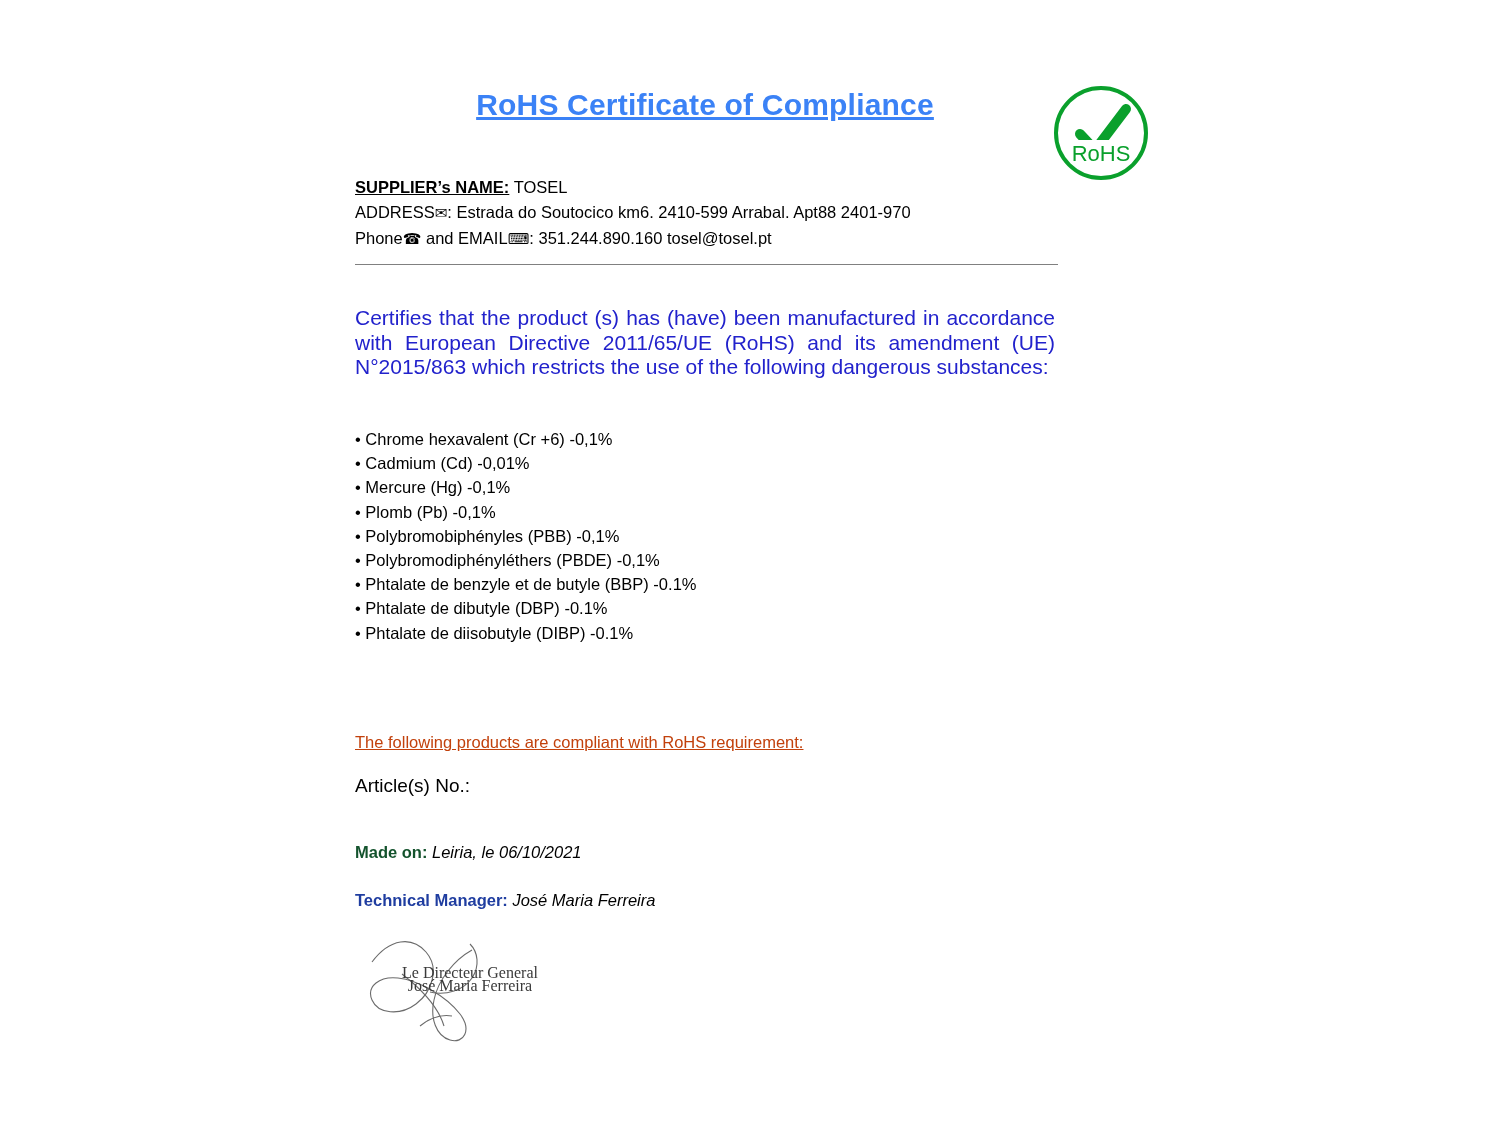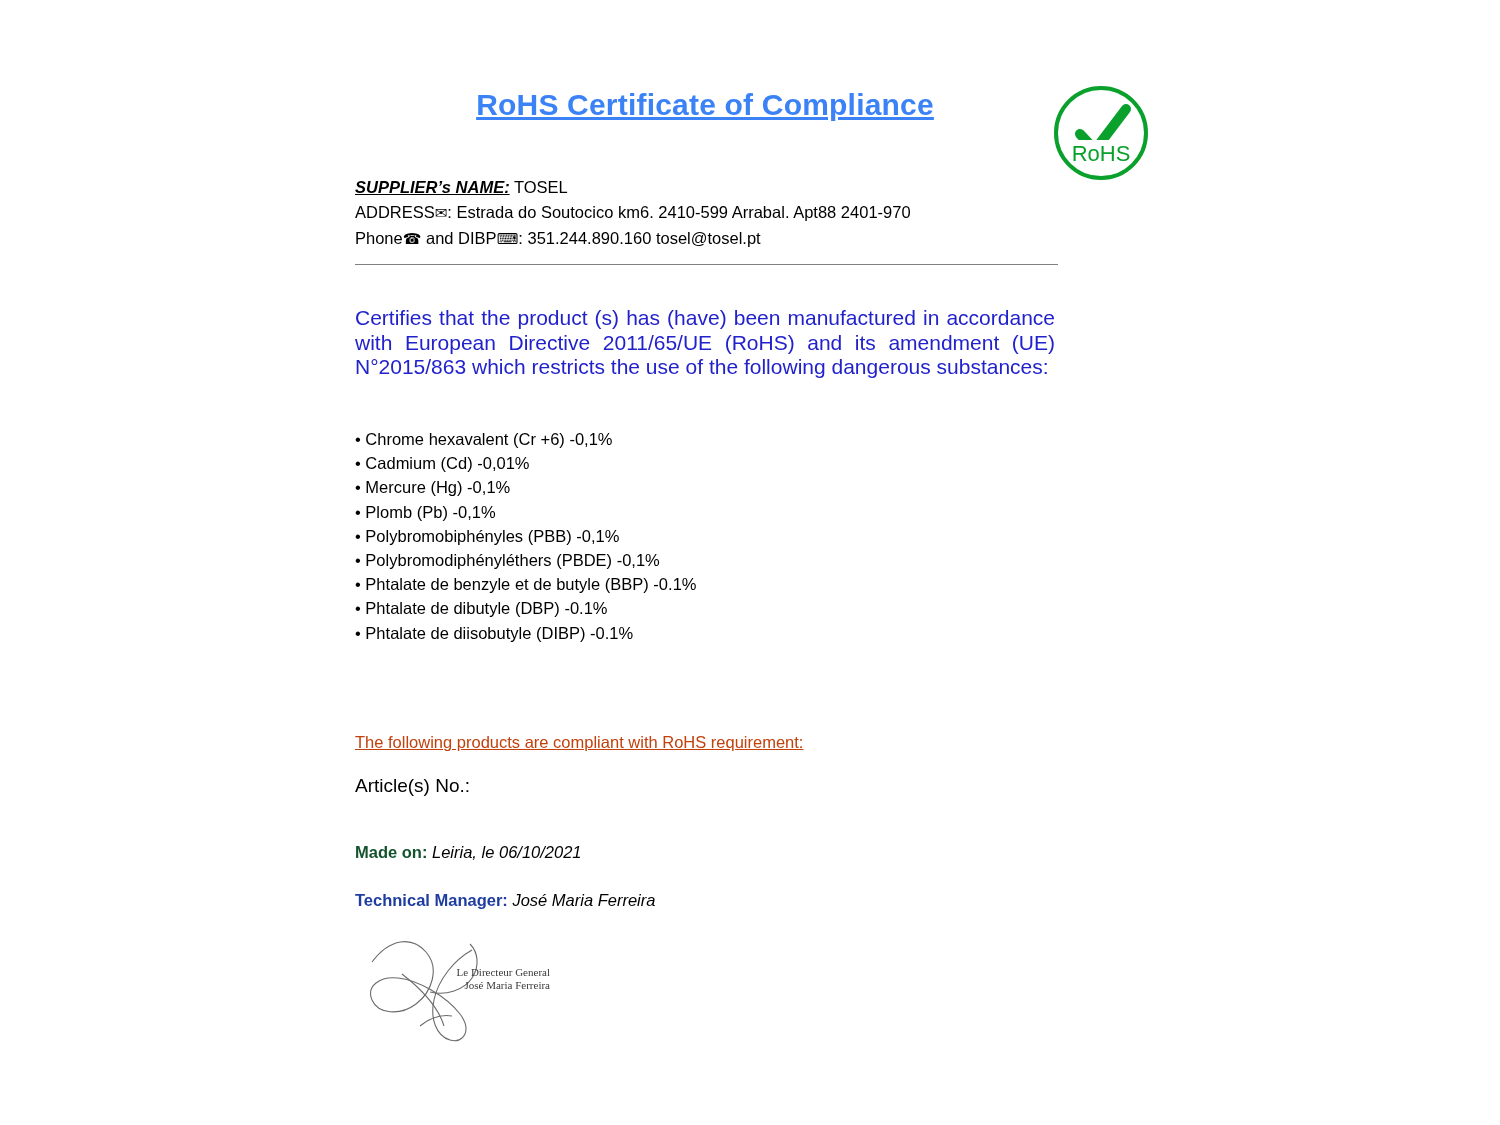--- a/index.html
+++ b/index.html
@@ -53,21 +53,20 @@
     top: 175px;
     width: 705px;
     font-size: 16.5px;
     line-height: 25px;
     color: #000000;
   }
   .supplier-block .line { white-space: nowrap; }
   .lbl-underline {
     font-weight: bold;
     text-decoration: underline;
-    font-style: italic;
   }
   .sym {
     font-family: "DejaVu Sans", sans-serif;
     font-size: 15px;
   }
 
   .hrule {
     position: absolute;
     left: 355px;
     top: 264px;
@@ -157,24 +156,24 @@
     top: 930px;
     width: 150px;
     height: 120px;
   }
   .sig-text {
     position: absolute;
     left: 390px;
     top: 966px;
     width: 160px;
     font-family: "Liberation Serif", serif;
-    font-size: 11px;
+    font-size: 16px;
     line-height: 13px;
     color: #3a3a3a;
-    text-align: right;
+    text-align: center;
   }
 </style>
 </head>
 <body>
 
 <div class="page">
 
   <div class="title">RoHS Certificate of Compliance</div>
 
   <div class="rohs-badge">
@@ -188,21 +187,21 @@
 
   <div class="supplier-block">
     <div class="line">
       <span class="lbl-underline">SUPPLIER’s NAME:</span>
       <span>TOSEL</span>
     </div>
     <div class="line">
       <span>ADDRESS</span><span class="sym">✉</span><span>: Estrada do Soutocico km6. 2410-599 Arrabal. Apt88 2401-970</span>
     </div>
     <div class="line">
-      <span>Phone</span><span class="sym">☎</span><span> and DIBP</span><span class="sym">⌨</span><span>: 351.244.890.160 tosel@tosel.pt</span>
+      <span>Phone</span><span class="sym">☎</span><span> and EMAIL</span><span class="sym">⌨</span><span>: 351.244.890.160 tosel@tosel.pt</span>
     </div>
   </div>
 
   <div class="hrule"></div>
 
   <div class="certifies">Certifies that the product (s) has (have) been manufactured in accordance with European Directive 2011/65/UE (RoHS) and its amendment (UE) N°2015/863 which restricts the use of the following dangerous substances:</div>
 
   <div class="substances">
     <div class="item">• Chrome hexavalent (Cr +6) -0,1%</div>
     <div class="item">• Cadmium (Cd) -0,01%</div>

